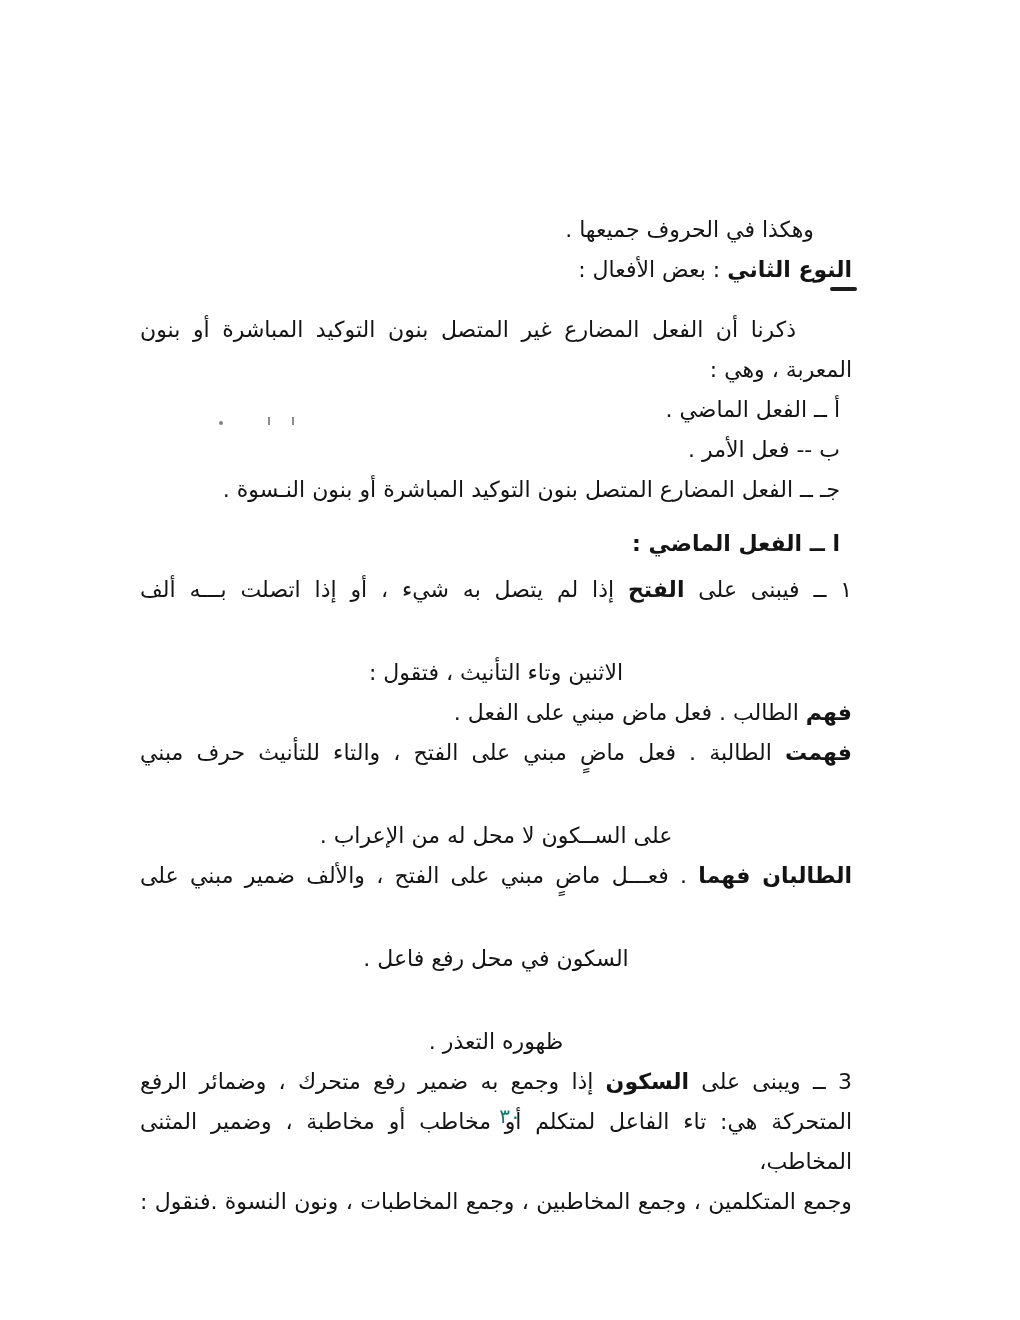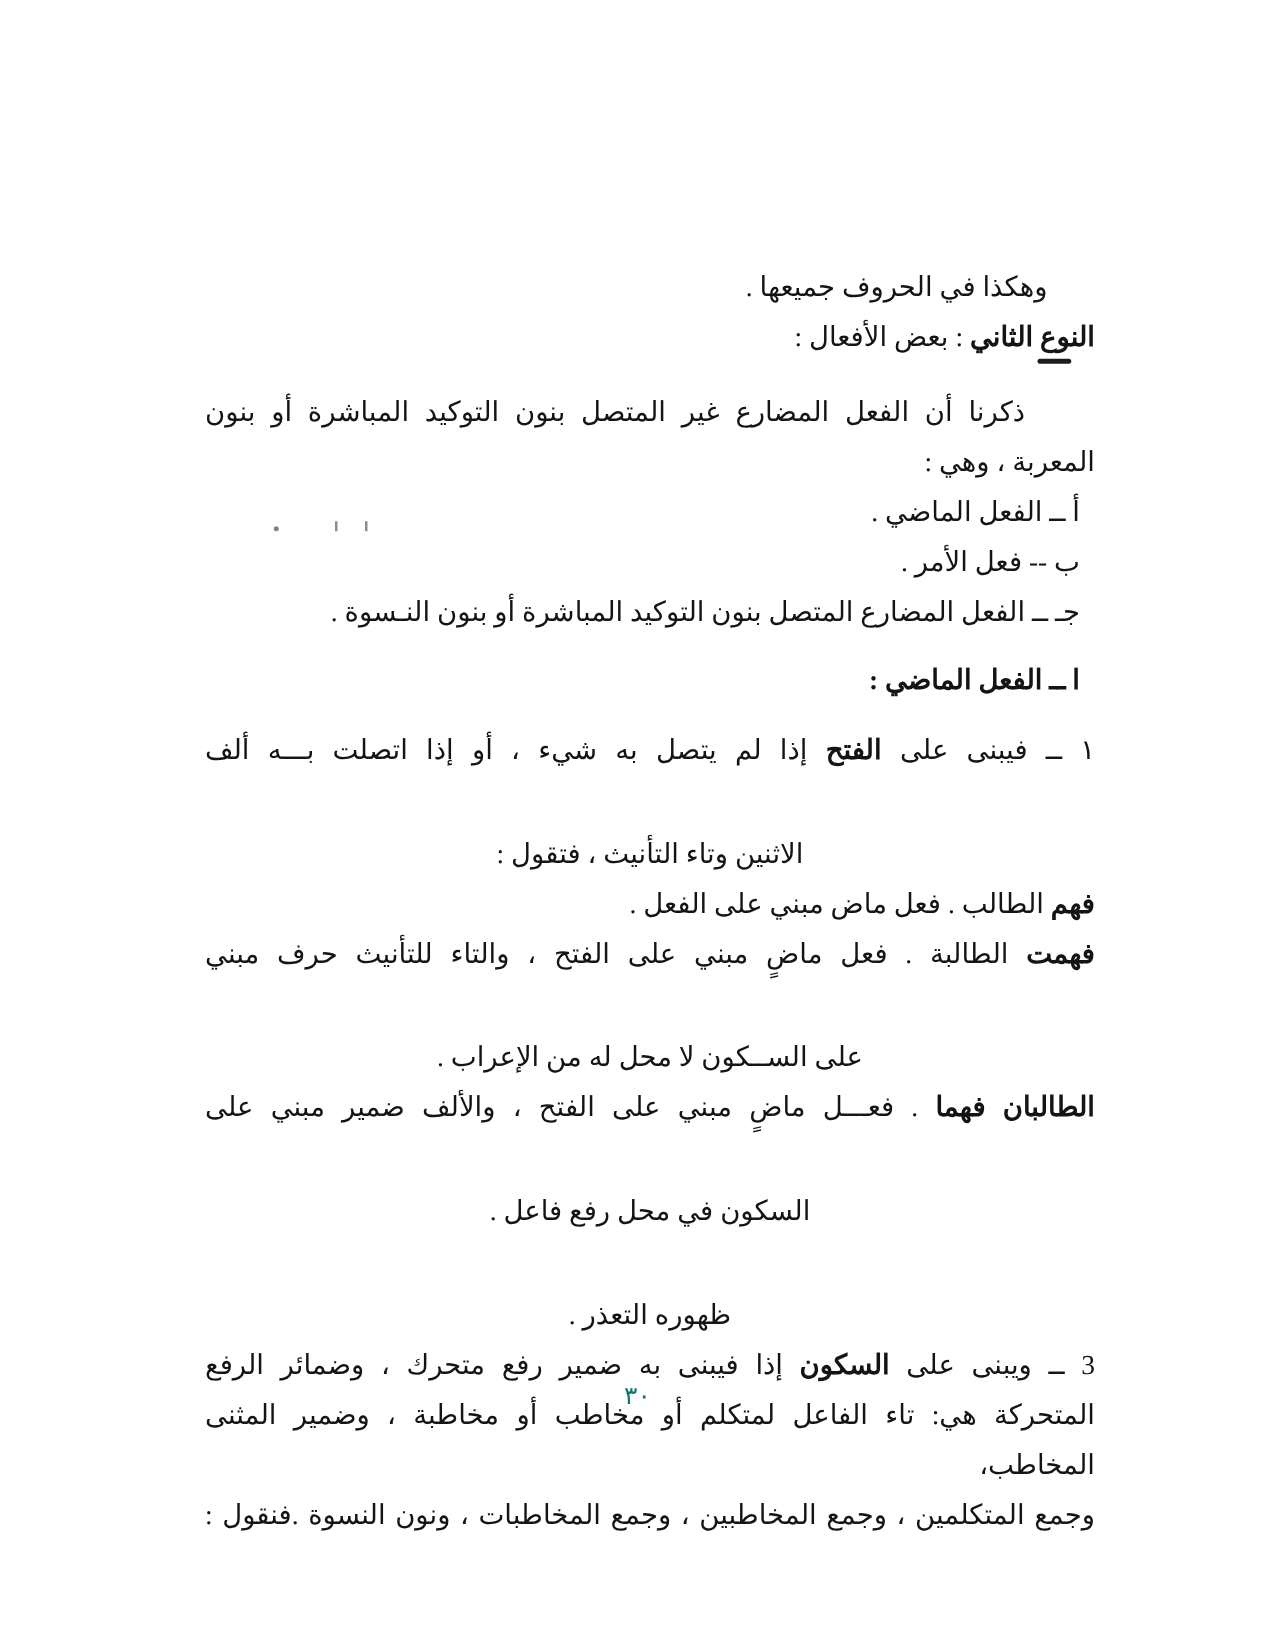--- a/index.html
+++ b/index.html
@@ -12,41 +12,40 @@
     width: 1020px;
     height: 1320px;
     background: #ffffff;
     font-family: "DejaVu Sans", sans-serif;
     color: #141414;
     overflow: hidden;
   }
   .content {
     position: absolute;
     top: 210px;
-    right: 144px;
+    right: 168px;
     width: 712px;
     direction: rtl;
-    font-family: Liberation Serif, serif;
   }
   .ln {
     font-size: 22px;
     line-height: 40px;
     white-space: nowrap;
   }
   .r { text-align: right; }
   .c { text-align: center; margin-top: 43px; }
   .just {
     text-align: justify;
     text-align-last: justify;
     white-space: normal;
   }
   .ind38  { padding-right: 38px; }
   .indR56 { padding-right: 56px; margin-top: 20px; }
   .ind12  { padding-right: 12px; }
-  .hd     { margin-top: 14px; margin-bottom: 16px; }
+  .hd     { margin-top: 14px; margin-bottom: 6px; }
   .b      { font-weight: bold; }
   .pagenum {
     position: absolute;
     top: 1104px;
     left: 0;
     width: 100%;
     text-align: center;
     font-size: 20px;
     color: #0f766e;
   }
@@ -71,21 +70,21 @@
     <div class="ln r ind12"><span>جـ ــ الفعل المضارع المتصل بنون التوكيد المباشرة أو بنون النـسوة .</span></div>
     <div class="ln r ind12 hd"><span class="b">ا ــ الفعل الماضي :</span></div>
     <div class="ln just"><span>١ ــ فيبنى على </span><span class="b">الفتح</span><span> إذا لم يتصل به شيء ، أو إذا اتصلت بـــه ألف</span></div>
     <div class="ln c"><span>الاثنين وتاء التأنيث ، فتقول :</span></div>
     <div class="ln r"><span class="b">فهم</span><span> الطالب . فعل ماض مبني على الفعل .</span></div>
     <div class="ln just"><span class="b">فهمت</span><span> الطالبة . فعل ماضٍ مبني على الفتح ، والتاء للتأنيث حرف مبني</span></div>
     <div class="ln c"><span>على الســكون لا محل له من الإعراب .</span></div>
     <div class="ln just"><span class="b">الطالبان فهما</span><span> . فعـــل ماضٍ مبني على الفتح ، والألف ضمير مبني على</span></div>
     <div class="ln c"><span>السكون في محل رفع فاعل .</span></div>
     <div class="ln c"><span>ظهوره التعذر .</span></div>
-    <div class="ln just"><span>3 ــ ويبنى على </span><span class="b">السكون</span><span> إذا فيبنى به ضمير رفع متحرك ، وضمائر الرفع</span></div>
+    <div class="ln just"><span>3 ــ ويبنى على </span><span class="b">السكون</span><span> إذا وجمع به ضمير رفع متحرك ، وضمائر الرفع</span></div>
     <div class="ln just"><span>المتحركة هي: تاء الفاعل لمتكلم أو مخاطب أو مخاطبة ، وضمير المثنى المخاطب،</span></div>
     <div class="ln just"><span>وجمع المتكلمين ، وجمع المخاطبين ، وجمع المخاطبات ، ونون النسوة .فنقول :</span></div>
   </div>
 
   <div class="artifact a1"></div>
   <div class="artifact a2"></div>
   <div class="artifact a3"></div>
   <div class="artifact a4"></div>
 
   <div class="pagenum">٣٠</div>

